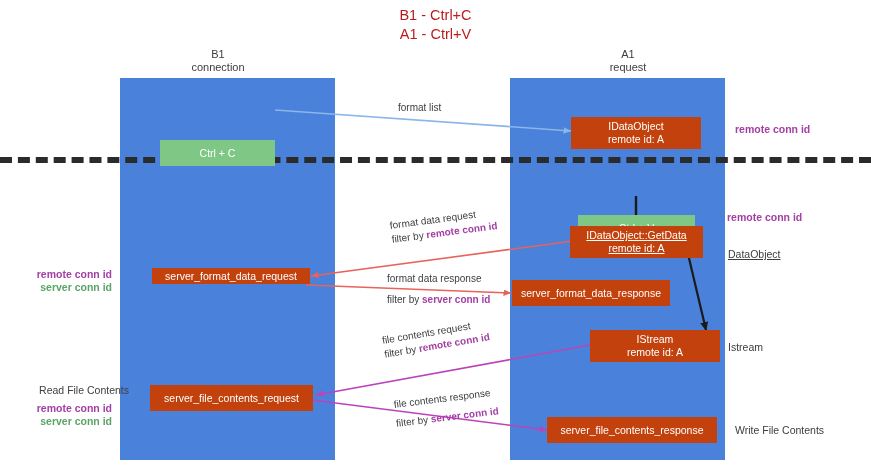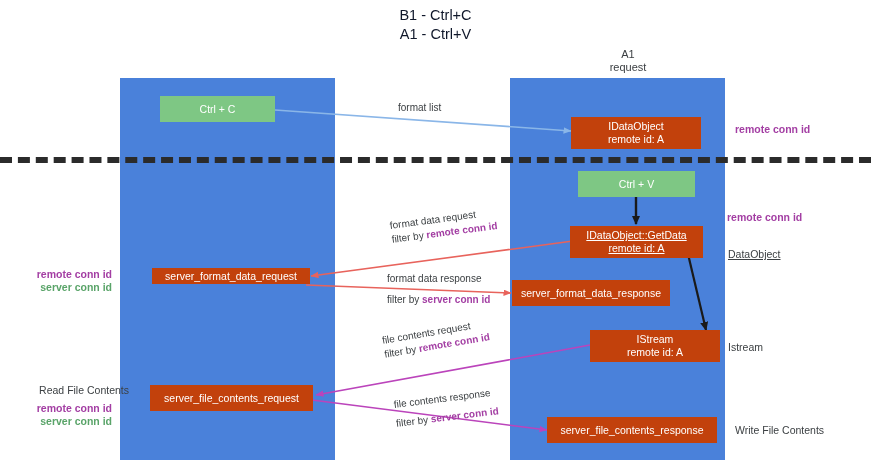--- a/index.html
+++ b/index.html
@@ -10,21 +10,21 @@
     font-family:"Liberation Sans", sans-serif;
     color:#3c4043;
     overflow:hidden;
     position:relative;
   }
   #stage{position:absolute;left:0;top:0;width:871px;height:467px;}
 
   
   .title{
     position:absolute;left:0;top:6px;width:871px;
-    text-align:center;font-size:14.5px;line-height:19px;color:#0f172a;
+    text-align:center;font-size:14.5px;line-height:19px;color:#b91c1c;
     white-space:pre-line;
   }
 
   
   .colhead{
     position:absolute;text-align:center;font-size:11px;line-height:13px;
     color:#3c4043;white-space:pre-line;
   }
   .colhead.b1{left:148px;top:48px;width:140px;}
   .colhead.a1{left:558px;top:48px;width:140px;}
@@ -44,21 +44,21 @@
   .box{
     position:absolute;
     display:flex;align-items:center;justify-content:center;
     text-align:center;
     color:#ffffff;
     font-size:10.5px;line-height:13px;
     white-space:pre-line;
     box-sizing:border-box;
     padding:2px 4px;
   }
-  .box.green{background:#7ec784;}
+  .box.green{background:#7ec784;margin-top:44px;}
   .box.orange{background:#c2410c;}
 
   
   .note{
     position:absolute;font-size:10.5px;line-height:13px;white-space:pre-line;
   }
   .note.purple{color:#a33ea3;font-weight:bold;}
   .note.green{color:#5aa469;font-weight:bold;}
   .note.plain{color:#3c4043;}
   .note.right{text-align:left;}
@@ -77,20 +77,22 @@
     overflow:visible;pointer-events:none;}
 </style>
 </head>
 <body>
 
 <div id="stage">
 
   <div class="title">B1 - Ctrl+C
 A1 - Ctrl+V</div>
 
+  <div class="colhead b1">B1
+connection</div>
   <div class="colhead a1">A1
 request</div>
 
   <div class="lane b1"></div>
   <div class="lane a1"></div>
 
   <svg class="arrows" viewBox="0 0 871 467">
     <defs>
       <marker id="ah-blue" markerWidth="9" markerHeight="9" refX="7.5" refY="3.2" orient="auto" markerUnits="userSpaceOnUse">
         <path d="M0,0 L8,3.2 L0,6.4 z" fill="#8ab6e8"></path>

